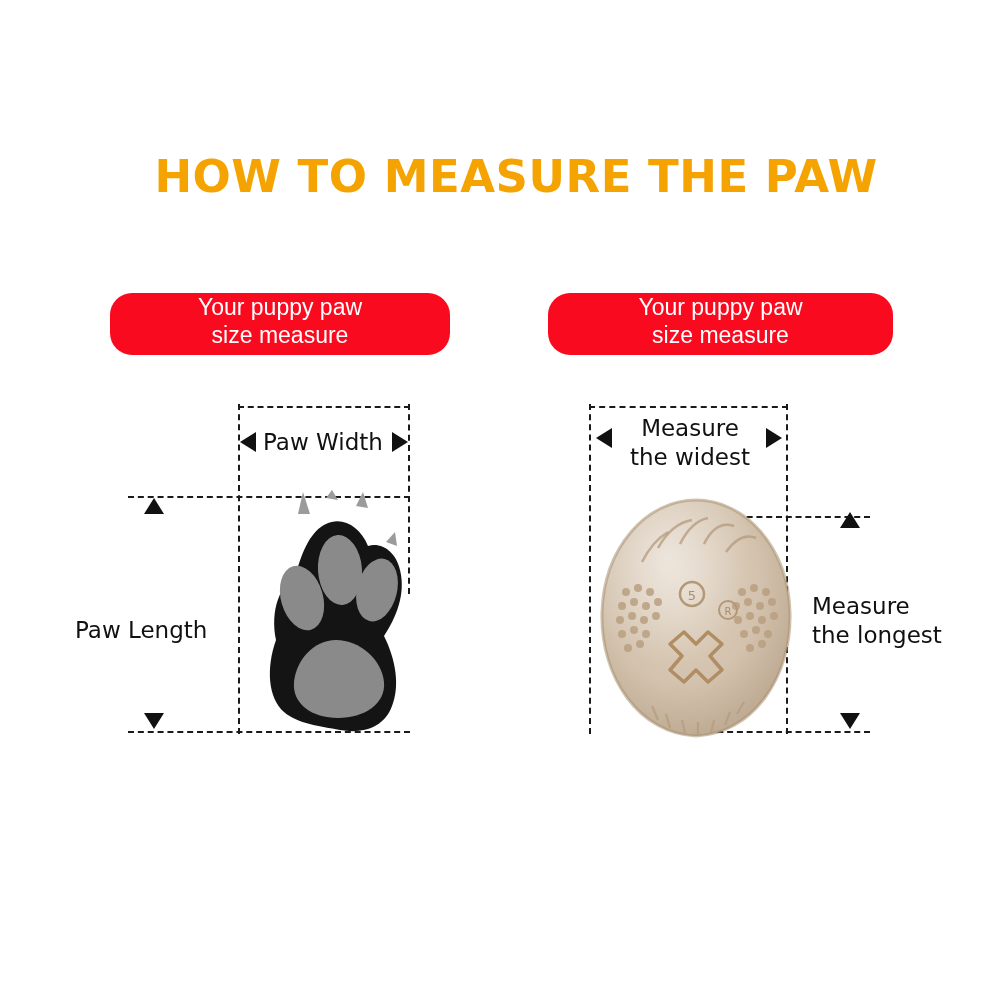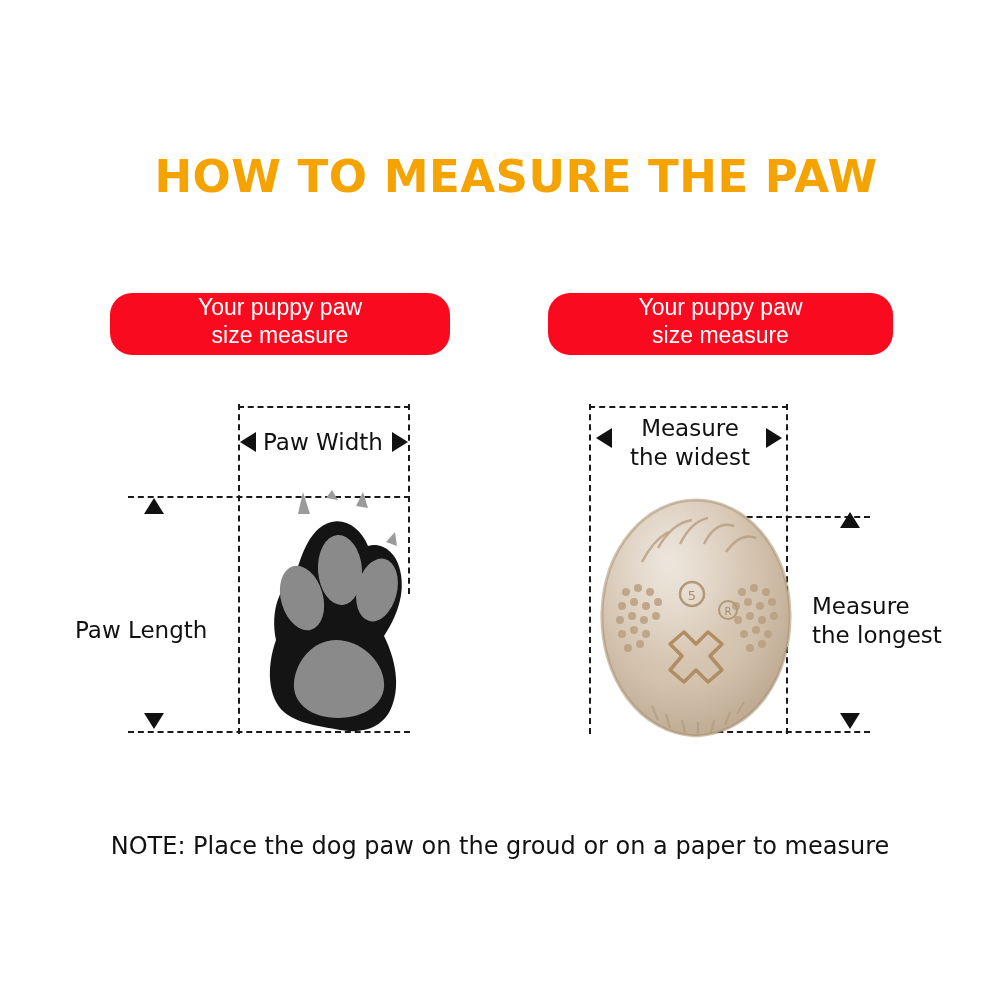--- a/index.html
+++ b/index.html
@@ -248,15 +248,14 @@
       <path d="M56 210 l6 14"></path>
         <path d="M70 218 l4 14"></path>
         <path d="M86 224 l3 13"></path>
       <path d="M102 226 l0 13"></path>
         <path d="M118 224 l-3 13"></path>
         <path d="M134 216 l-5 13"></path>
       <path d="M148 206 l-7 12"></path>
     </g>
   </svg>
 
-  <div class="note">NOTE: Place the dog paw on the groud or on a paper to measure</div>
 
 </div>
 
 </body></html>

